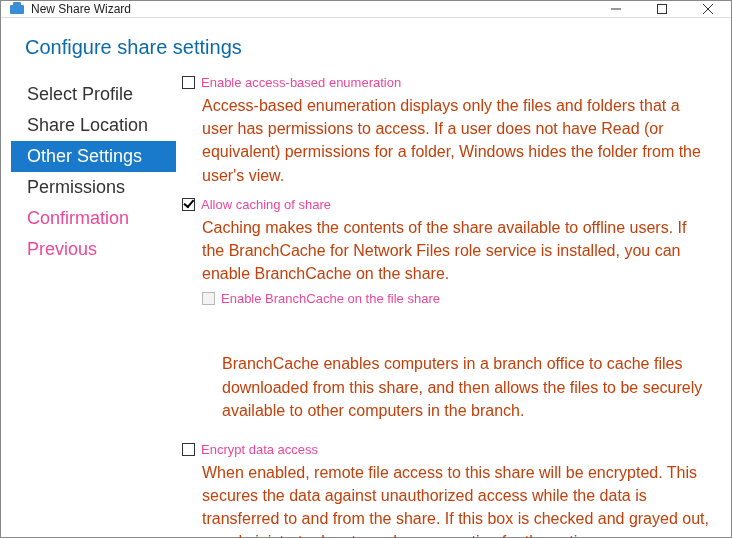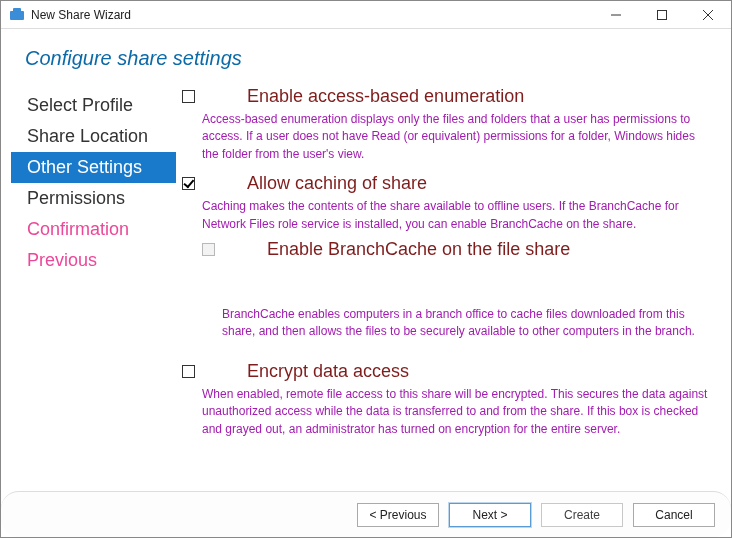--- a/index.html
+++ b/index.html
@@ -7,54 +7,54 @@
     margin: 0; padding: 0;
     width: 732px; height: 538px;
     font-family: "Segoe UI", Tahoma, sans-serif;
     font-size: 12px;
     background: #fff;
     color: #222;
     overflow: hidden;
   }
   .window { width: 732px; height: 538px; border: 1px solid #888; display: flex; flex-direction: column; background:#fff; }
   .titlebar {
-    height: 28px; display:flex; align-items:center; padding-left:8px;
+    height: 44px; display:flex; align-items:center; padding-left:8px;
     border-bottom: 1px solid #ddd;
     background:#fff;
   }
   .title-icon { width:16px; height:16px; margin-right:6px; display:inline-flex; align-items:center; justify-content:center;}
   .title-text { font-size:12px; color:#222; flex:1; }
   .win-controls { display:flex; height:100%; }
   .win-btn {
     width:46px; height:100%; display:flex; align-items:center; justify-content:center;
     color:#333;
   }
   .win-btn svg { stroke:#333; }
   .client { flex:1; display:flex; flex-direction:column; }
-  .header { padding: 18px 0 10px 24px; font-style: italic; }
+  .header { padding: 18px 0 10px 24px; }
   .header-title {
     font-size: 20px; font-weight: 400; color:#0b6aa8;
   }
   .body {
     flex:1; display:flex; padding: 4px 18px 4px 10px;
   }
   .sidebar { width:165px; padding-top:6px; }
   .side-item {
     padding: 5px 8px 5px 16px; font-size:18px; color:#333;
   }
   .side-item.selected {
     background:#1979ca; color:#fff;
   }
   .side-item.disabled { color:#ec4899; }
   .content { flex:1; padding-top:2px; padding-left:6px; }
   .opt { display:flex; flex-direction:column; margin-bottom:10px; }
   .opt .row { display:flex; align-items:center; }
-  .opt .label { font-size:18px; color:#7f1d1d;margin-left:46px; }
+  .opt .label { font-size:13px; color:#ec4899; }
   .opt .desc {
-    margin: 4px 4px 0 20px; color:#a21caf; font-size:12px; line-height:1.45;
+    margin: 4px 4px 0 20px; color:#c2410c; font-size:16px; line-height:1.45;
   }
   .sub { margin-left:20px;gap:42px; }
   .sub .desc { margin-left:20px; }
   .cbx {
     width:13px; height:13px; border:1px solid #333; margin-right:6px;
     display:inline-flex; align-items:center; justify-content:center;
     background:#fff;
   }
   .cbx.checked::after {
     content:""; display:block; width:4px; height:8px;

